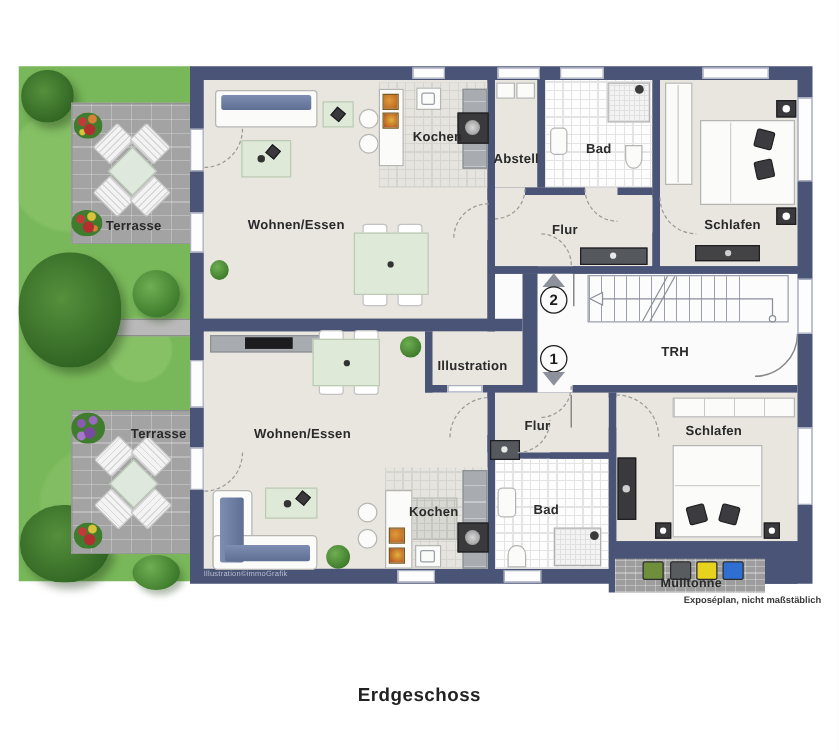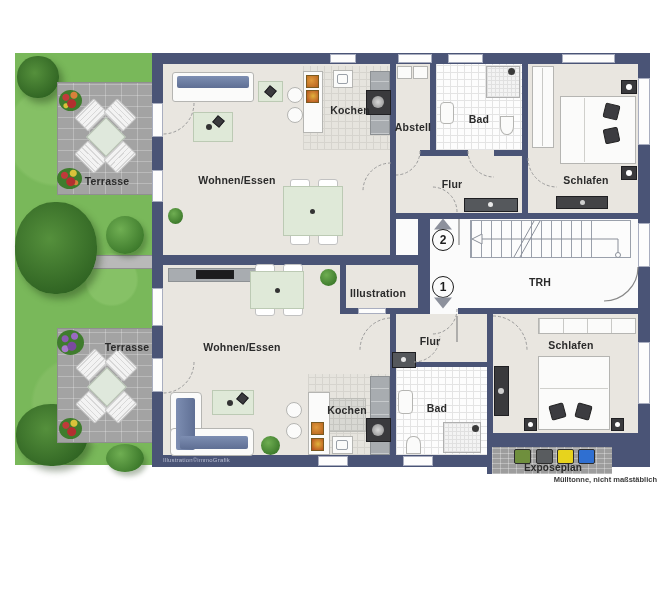--- a/index.html
+++ b/index.html
@@ -338,18 +338,19 @@
   <div class="lbl" style="left:479px;top:119px;">Bad</div>
   <div class="lbl" style="left:452px;top:184px;">Flur</div>
   <div class="lbl" style="left:586px;top:180px;">Schlafen</div>
   <div class="lbl" style="left:540px;top:282px;">TRH</div>
   <div class="lbl" style="left:378px;top:293px;">Illustration</div>
   <div class="lbl" style="left:242px;top:347px;">Wohnen/Essen</div>
   <div class="lbl" style="left:430px;top:341px;">Flur</div>
   <div class="lbl" style="left:571px;top:345px;">Schlafen</div>
   <div class="lbl" style="left:347px;top:410px;">Kochen</div>
   <div class="lbl" style="left:437px;top:408px;">Bad</div>
-  <div class="lbl" style="left:553px;top:467px;font-size:10px;">Exposéplan</div>
+  <div class="lbl" style="left:553px;top:467px;font-size:10px;">Mülltonne</div>
 
   <div class="credit">Illustration©immoGrafik</div>
-  <div class="disclaimer">Mülltonne, nicht maßstäblich</div>
+  <div class="disclaimer">Exposéplan, nicht maßstäblich</div>
+  <div class="title">Erdgeschoss</div>
 
 </div>
 
 </body></html>

